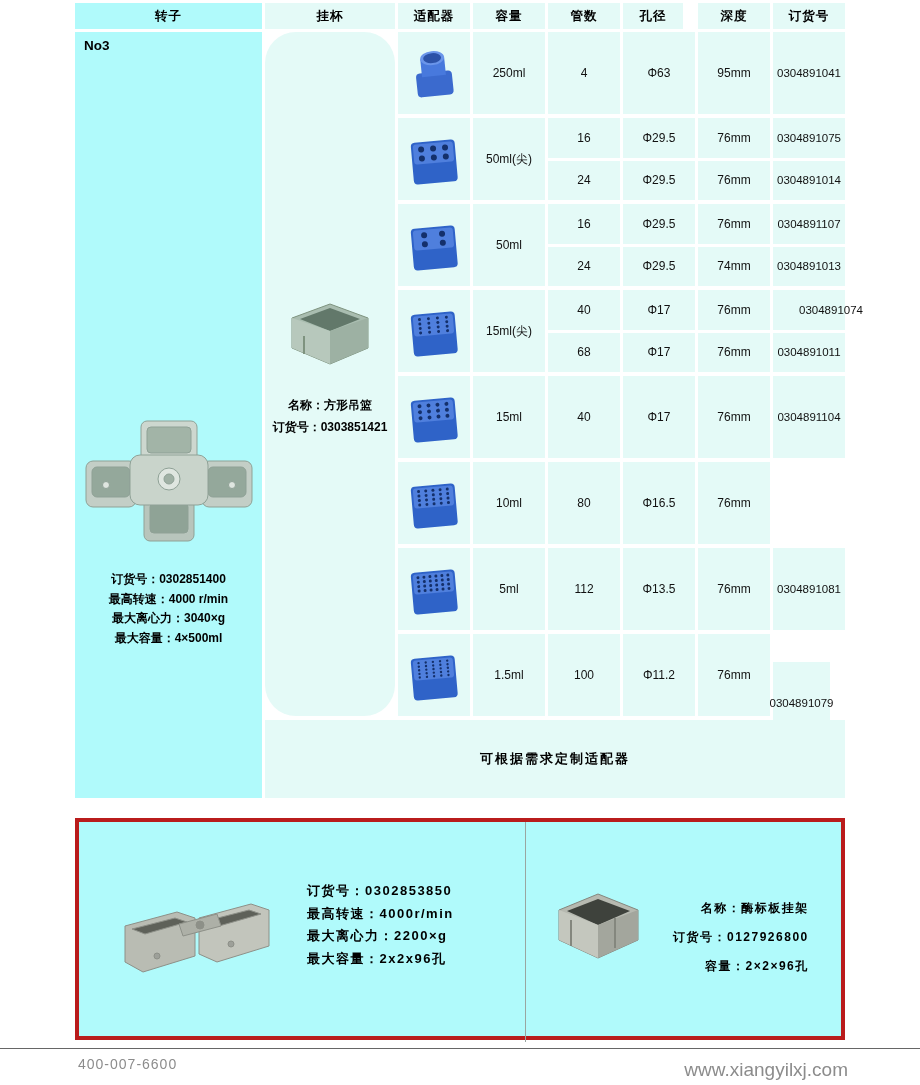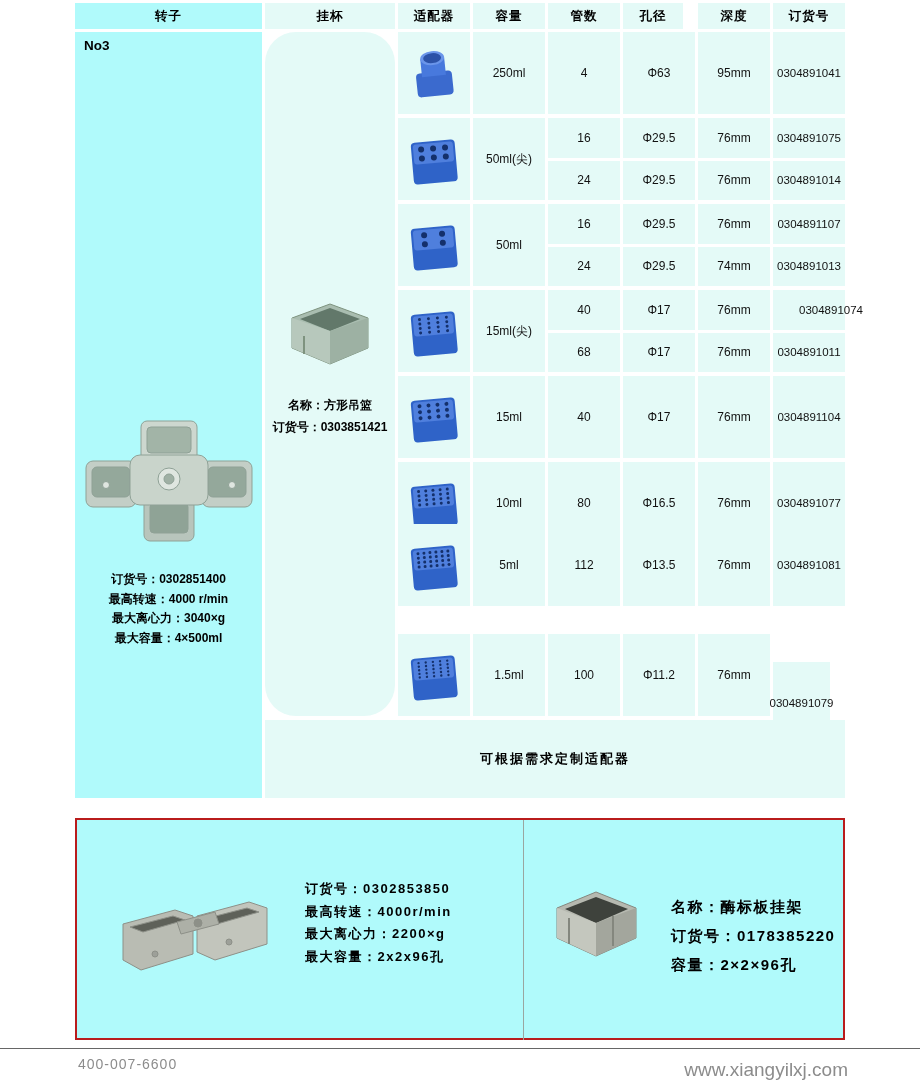--- a/index.html
+++ b/index.html
@@ -32,28 +32,28 @@
   .arow{position:absolute;left:398px;width:447px;height:82px;}
   .tcell{position:absolute;background:var(--cell);display:flex;align-items:center;justify-content:center;
     font-size:12px;color:#111;}
   .tcell.order{font-size:11.5px;letter-spacing:0;}
   .tcell svg{display:block;}
 
   #note-row{position:absolute;left:265px;top:720px;width:580px;height:78px;background:var(--cell);
     display:flex;align-items:center;justify-content:center;font-size:13px;font-weight:bold;letter-spacing:2px;text-align:center;}
 
   #bottom-box{position:absolute;left:75px;top:818px;width:770px;height:222px;background:var(--bright);
-    border:2px solid #b91c1c;}
+    border:4px solid #b91c1c;}
   #bottom-divider{position:absolute;left:446px;top:0;width:1px;height:220px;background:#9aa5a0;}
   #plate-rotor-wrap{position:absolute;left:38px;top:62px;}
   #bottom-left-text{position:absolute;left:228px;top:58px;}
   #bottom-left-text .spec-line{font-size:13px;font-weight:bold;letter-spacing:1.5px;line-height:22.5px;}
   #rack-photo-wrap{position:absolute;left:472px;top:58px;}
   #bottom-right-text{position:absolute;left:594px;top:72px;}
-  #bottom-right-text .spec-line{font-size:15px;font-weight:bold;letter-spacing:1.5px;line-height:29px;}
+  #bottom-right-text .spec-line{font-size:12px;font-weight:bold;letter-spacing:1.5px;line-height:29px;text-align:right;}
 
   #footer-rule{position:absolute;left:0;top:1048px;width:920px;height:1px;background:#666;}
   #footer-phone{position:absolute;left:78px;top:1056px;font-size:14px;color:var(--ftxt);letter-spacing:1px;}
   #footer-site{position:absolute;right:72px;top:1059px;font-size:19px;color:var(--ftxt);}
 </style>
 </head>
 <body>
 
 <div id="page">
 
@@ -265,23 +265,22 @@
               <circle cx="31.0" cy="31.8" r="1.5" fill="#14306b"></circle>
               <circle cx="38.2" cy="31.8" r="1.5" fill="#14306b"></circle>
               <circle cx="45.4" cy="31.8" r="1.5" fill="#14306b"></circle>
             </g>
           </svg>
         </div>
         <div class="tcell" style="left: 75px; top: 0px; width: 72px; height: 82px;">10ml</div>
         <div class="tcell" style="left: 150px; top: 0px; width: 72px; height: 82px;">80</div>
         <div class="tcell" style="left: 225px; top: 0px; width: 72px; height: 82px;">Φ16.5</div>
         <div class="tcell" style="left: 300px; top: 0px; width: 72px; height: 82px;">76mm</div>
-        <div class="tcell order" style="left: 375px; top: 0px; width: 72px; height: 82px;">0304891077</div>
-      </div>
-      <div class="arow" style="top: 524px;">
+      </div>
+      <div class="arow" style="top: 548px;">
         <div class="tcell" style="left: 0px; top: 0px; width: 72px; height: 82px;">
           <svg width="62" height="62" viewBox="0 0 62 62">
             <g transform="rotate(-5 31 31)">
               <rect x="9" y="13" width="44" height="42" rx="4" fill="#2f63c8"></rect>
               <rect x="11" y="15" width="40" height="20" rx="3" fill="#4f7fdd"></rect>
               <circle cx="16.0" cy="18.3" r="1.5" fill="#14306b"></circle>
               <circle cx="22.0" cy="18.3" r="1.5" fill="#14306b"></circle>
               <circle cx="28.0" cy="18.3" r="1.5" fill="#14306b"></circle>
               <circle cx="34.0" cy="18.3" r="1.5" fill="#14306b"></circle>
               <circle cx="40.0" cy="18.3" r="1.5" fill="#14306b"></circle>
@@ -386,21 +385,21 @@
         <polygon points="8,30 47,14 87,30 87,60 47,78 8,60" fill="#b6b9b0" stroke="#84877e" stroke-width="1"></polygon>
         <polygon points="16,31 47,19 79,31 47,45" fill="#3e423c"></polygon>
         <polygon points="8,30 47,45 47,78 8,60" fill="#c4c7be"></polygon>
         <polygon points="47,45 87,30 87,60 47,78" fill="#a3a69d"></polygon>
         <line x1="20" y1="40" x2="20" y2="66" stroke="#84877e" stroke-width="2"></line>
         <line x1="64" y1="38" x2="64" y2="68" stroke="#84877e" stroke-width="2"></line>
       </svg>
     </div>
     <div id="bottom-right-text">
       <div class="spec-line">名称：酶标板挂架</div>
-      <div class="spec-line">订货号：0178385220</div>
+      <div class="spec-line">订货号：0127926800</div>
       <div class="spec-line">容量：2×2×96孔</div>
     </div>
   </div>
 
   <div id="footer-rule"></div>
   <div id="footer-phone">400-007-6600</div>
   <div id="footer-site">www.xiangyilxj.com</div>
 
 </div>
 

